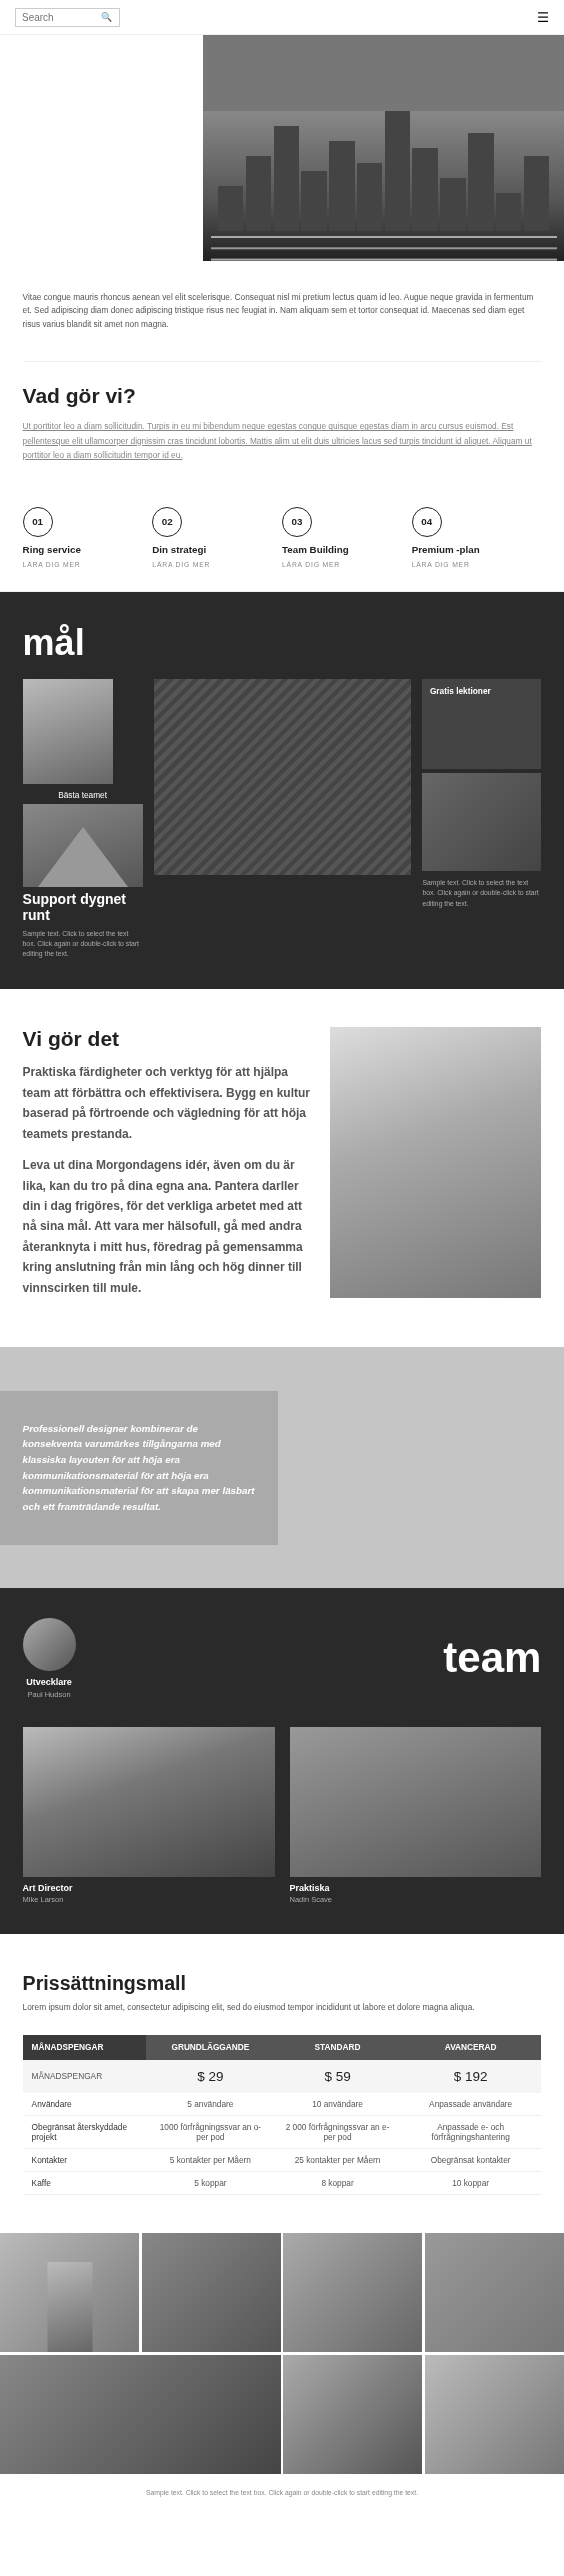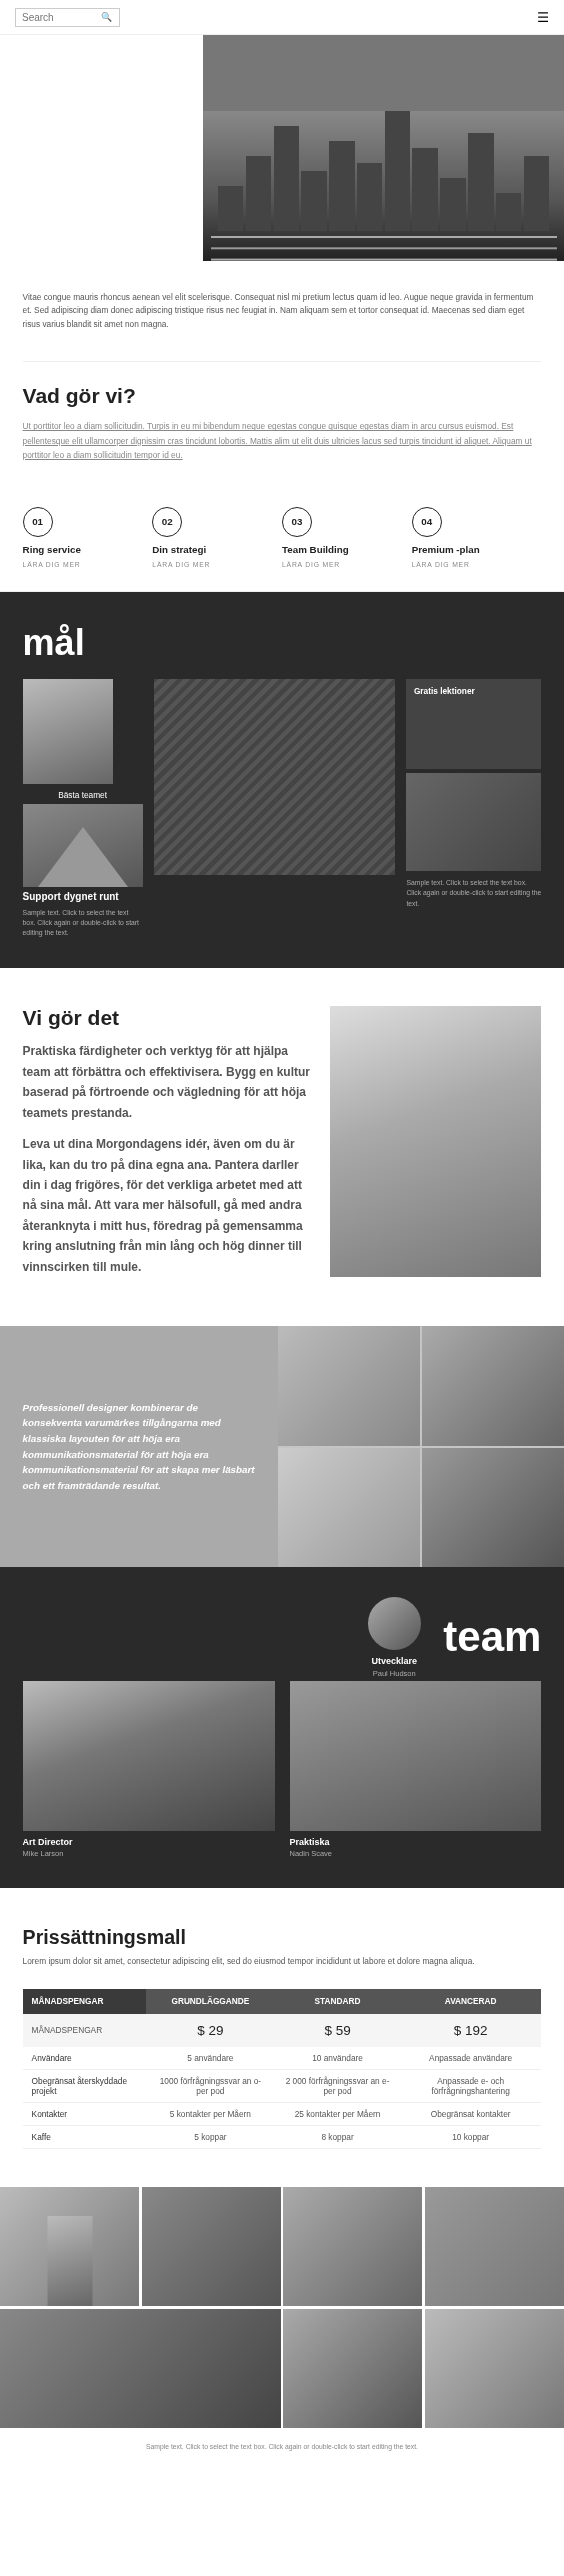--- a/index.html
+++ b/index.html
@@ -178,21 +178,21 @@
       text-align: center;
       margin-top: 6px;
     }
     .mal-bottom-text {
       font-size: 6.8px;
       color: #aaa;
       line-height: 1.5;
       margin-top: 6px;
     }
     .mal-support-label {
-      font-size: 10px;
+      font-size: 14px;
       color: #fff;
       font-weight: bold;
       margin-top: 3.8px;
     }
 
     
     .vigorder-section {
       display: flex;
       gap: 15px;
       padding: 38px 22.6px;
@@ -229,20 +229,21 @@
       inset: 0;
       background: linear-gradient(to bottom, #bbb 0%, #888 50%, #666 100%);
     }
 
     
     .collage-section {
       position: relative;
       min-height: 241px;
       background: #c5c5c5;
       display: flex;
+      align-items: center;
     }
     .collage-left {
       flex: 1;
       background: #aaa;
       position: relative;
       padding: 30px 22.6px;
       display: flex;
       align-items: center;
     }
     .collage-text {
@@ -388,21 +389,21 @@
       margin-top: 15px;
     }
 
     .mal-col1 {
       width: 120px;
     }
     .mal-col2 {
       flex: 1;
     }
     .mal-col3 {
-      width: 135px;
+      width: 119px;
     }
 
     .person-circle {
       width: 90px;
       height: 105px;
       background: linear-gradient(160deg, #999, #555);
       margin-bottom: 3.8px;
     }
     .pattern-box {
       width: 100%;
@@ -453,22 +454,22 @@
       height: 0;
       border-left: 45px solid transparent;
       border-right: 45px solid transparent;
       border-bottom: 60px solid #999;
     }
 
     
     .team-header {
       display: flex;
       align-items: center;
-      justify-content: flex-end;
-      margin-bottom: 3px;
+      justify-content: space-between;
+      margin-bottom: 28px;
     }
     .developer-info {
       text-align: center;
       margin-right: 22.6px;
     }
     .developer-circle {
       width: 53px;
       height: 53px;
       border-radius: 50%;
       background: linear-gradient(135deg, #aaa, #555);

